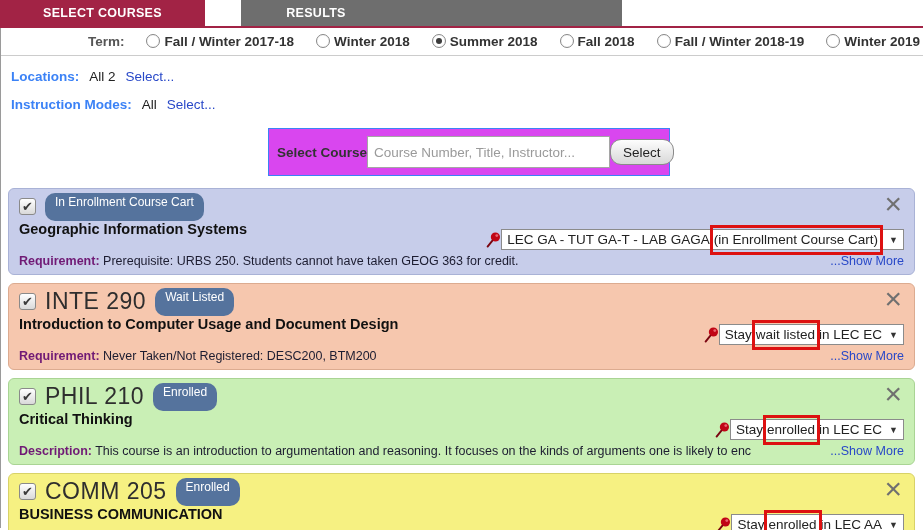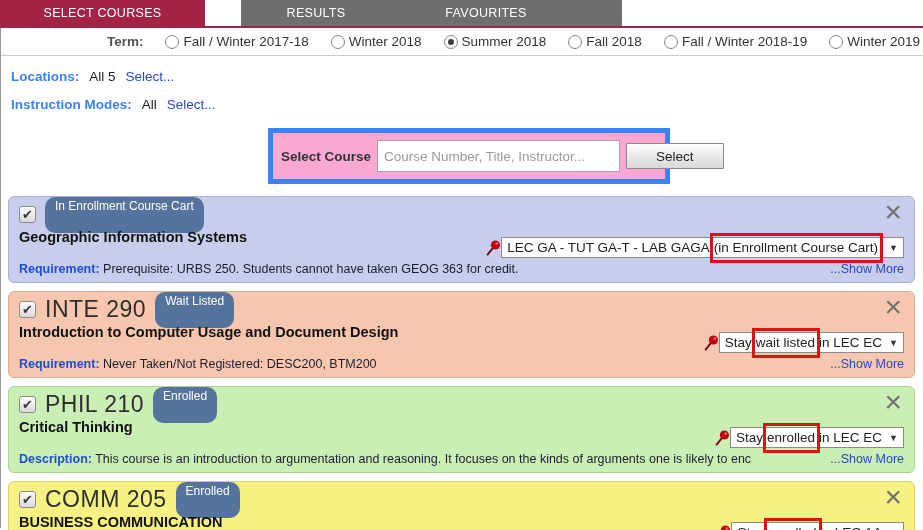--- a/index.html
+++ b/index.html
@@ -4,84 +4,83 @@
 <style>
   * { box-sizing: border-box; }
   html,body { margin:0; padding:0; }
   body {
     width:923px; height:530px; overflow:hidden; background:#fff;
     font-family:"Liberation Sans","DejaVu Sans",sans-serif; color:#222;
   }
   
   .tabbar { display:flex; height:28px; border-bottom:2px solid #a22345; background:#fff; }
   .tab { display:flex; align-items:center; justify-content:center;
-         color:#fff; font-size:12.5px; font-weight:normal; letter-spacing:.3px; cursor:pointer; }
+         color:#fff; font-size:12.5px; font-weight:bold; letter-spacing:.3px; cursor:pointer; }
   .tab-active { width:205px; }
   .tab-gray-wrap { display:flex; width:381px; }
   .tab-gray-wrap .tab:nth-child(1){ width:150px; }
   .tab-gray-wrap .tab:nth-child(2){ width:190px; }
   
   .content { border-left:1px solid #9a9a9a; height:500px; }
   .term-row { display:flex; justify-content:flex-end; align-items:center; gap:22px;
               padding:6px 3px 6px 0; border-bottom:1px solid #ccc; font-size:13.5px; color:#333; }
   .term-label { font-weight:bold; color:#555; }
-  .term-option { display:flex; align-items:center; gap:4px; cursor:pointer; white-space:nowrap; }
+  .term-option { display:flex; gap:4px; cursor:pointer; white-space:nowrap;font-weight:bold; }
   .radio { width:14px; height:14px; border:1px solid #888; border-radius:50%;
            background:radial-gradient(#fff 55%, #e3e3e3); position:relative; flex:0 0 auto; }
   .radio[data-state="selected"]::after { content:""; position:absolute; left:3px; top:3px;
            width:6px; height:6px; border-radius:50%; background:#3c3c3c; }
   .filter-line { display:flex; align-items:center; gap:10px; font-size:13.5px; margin:13px 0 0 10px; }
   .filter-label { font-weight:bold; color:#3b82f6; }
   .link { color:#2848c8; cursor:pointer; text-decoration:none; }
   
-  .search-panel { margin:16px 0 0 267px; width:402px; padding:7px 8px; background:#f9a8d4;
-                  border:5px solid #3b82f6; display:flex; align-items:center; gap:6px; }
+  .search-panel { margin:16px 0 0 267px; width:402px; padding:7px 8px; background:#d946ef;
+                  border:1px solid #3b82f6; display:flex; align-items:center; }
   .search-label { font-size:13.5px; font-weight:bold; color:#333; white-space:nowrap; }
   .search-input { flex:0 0 243px; height:32px; border:1px solid #a5a5a5; padding:0 6px;
                   font-size:13.5px; font-family:inherit; color:#333; }
   .search-input::placeholder { color:#9a9a9a; }
-  .search-btn { height:26px; padding:0 29px; font-size:13.5px; font-family:inherit;
+  .search-btn { height:26px; padding:0 12px; font-size:13.5px; font-family:inherit;
                 background:linear-gradient(#fdfdfd,#d8d8d8); border:1px solid #8a8a8a;
-                border-radius:1px; cursor:pointer; color:#222; }
+                border-radius:11px; cursor:pointer; color:#222; }
   
   .cards { margin:12px 8px 0 7px; }
   .card { border:1px solid; border-radius:6px; padding:4px 10px 6px 10px; margin-bottom:8px; }
   .card-head { display:flex; align-items:center; gap:9px; height:27px; }
   .checkbox { width:17px; height:17px; border:1px solid #8a8a8a; border-radius:3px;
               background:linear-gradient(#ffffff,#d9d9d9); display:flex; align-items:center;
               justify-content:center; font-size:13px; color:#3a3a3a; cursor:pointer; flex:0 0 auto; }
   .course-code { font-size:23px; color:#2e2e2e; letter-spacing:.5px; }
-  .badge { color:#fff; font-size:12px; padding:2px 10px 20px 10px; border-radius:10px; white-space:nowrap; }
+  .badge { color:#fff; font-size:12px; padding:2px 10px 12px 10px; border-radius:10px; white-space:nowrap; }
   .close { margin-left:auto; font-size:30px; line-height:20px; color:#707070; cursor:pointer;
            position:relative; top:-3px; padding:0 2px; }
   .card-mid { display:flex; justify-content:space-between; align-items:flex-end; min-height:30px; }
   .course-title { align-self:flex-start; font-size:14.5px; font-weight:bold; color:#111; margin-top:1px; }
   .dd-wrap { display:flex; align-items:center; flex:0 0 auto; }
   .pin { flex:0 0 auto; display:flex; }
   .dropdown { display:flex; align-items:center; background:#fff; border:1px solid #8b8b8b;
               padding:2px 5px; font-size:13.5px; color:#222; white-space:nowrap; cursor:pointer; }
   .hl { margin:0 4px; position:relative; }
   .hl::after { content:""; position:absolute; left:-4px; right:-5px; top:-7px; bottom:-8px;
                border:3px solid #dd1111; pointer-events:none; }
   .caret { margin-left:7px; font-size:9px; color:#333; }
   .card-info { display:flex; align-items:baseline; gap:8px; margin-top:4px; font-size:12.5px; color:#1c1c30; }
   .info-text { flex:1 1 auto; white-space:nowrap; overflow:hidden; }
-  .info-label { font-weight:bold; color:#1d4ed8; }
+  .info-label { font-weight:bold; color:#701a75; }
   .show-more { flex:0 0 auto; font-size:12.5px; white-space:nowrap; }
 </style>
 </head>
 <body>
 
 <div>
 
   <div class="tabbar" style="border-bottom-color: rgb(162, 35, 69);">
     <div class="tab tab-active" style="background-color: rgb(162, 35, 69);">SELECT COURSES</div>
     <div class="tab-gray-wrap" style="background-color: rgb(110, 110, 110); margin-left: 36px;">
       <div class="tab">RESULTS</div>
-      <div class="tab">FAVOURITES</div>
     </div>
   </div>
 
   <div class="content">
 
     <div class="term-row">
       <span class="term-label">Term:</span>
       <span class="term-option">
         <span class="radio" data-state="unselected"></span>
         <span>Fall / Winter 2017-18</span>
@@ -103,21 +102,21 @@
         <span>Fall / Winter 2018-19</span>
       </span>
       <span class="term-option">
         <span class="radio" data-state="unselected"></span>
         <span>Winter 2019</span>
       </span>
     </div>
 
     <div class="filter-line">
       <span class="filter-label">Locations:</span>
-      <span>All 5</span>
+      <span>All 2</span>
       <a class="link">Select...</a>
     </div>
     <div class="filter-line">
       <span class="filter-label">Instruction Modes:</span>
       <span>All</span>
       <a class="link">Select...</a>
     </div>
 
     <div class="search-panel">
       <span class="search-label">Select Course</span>

